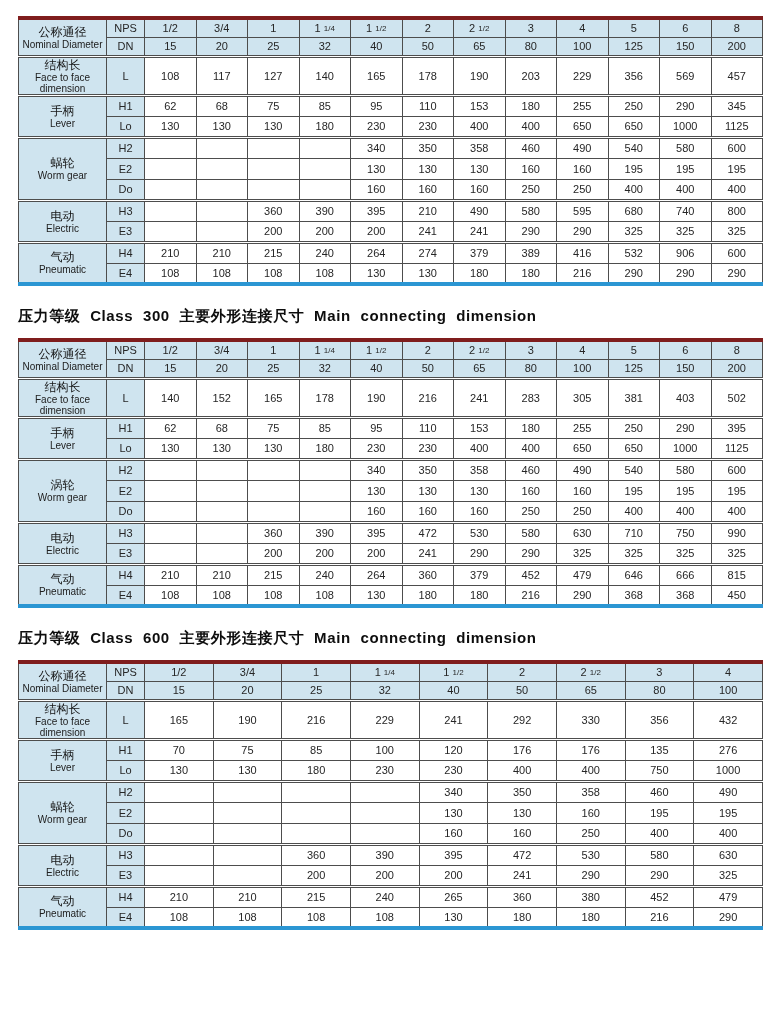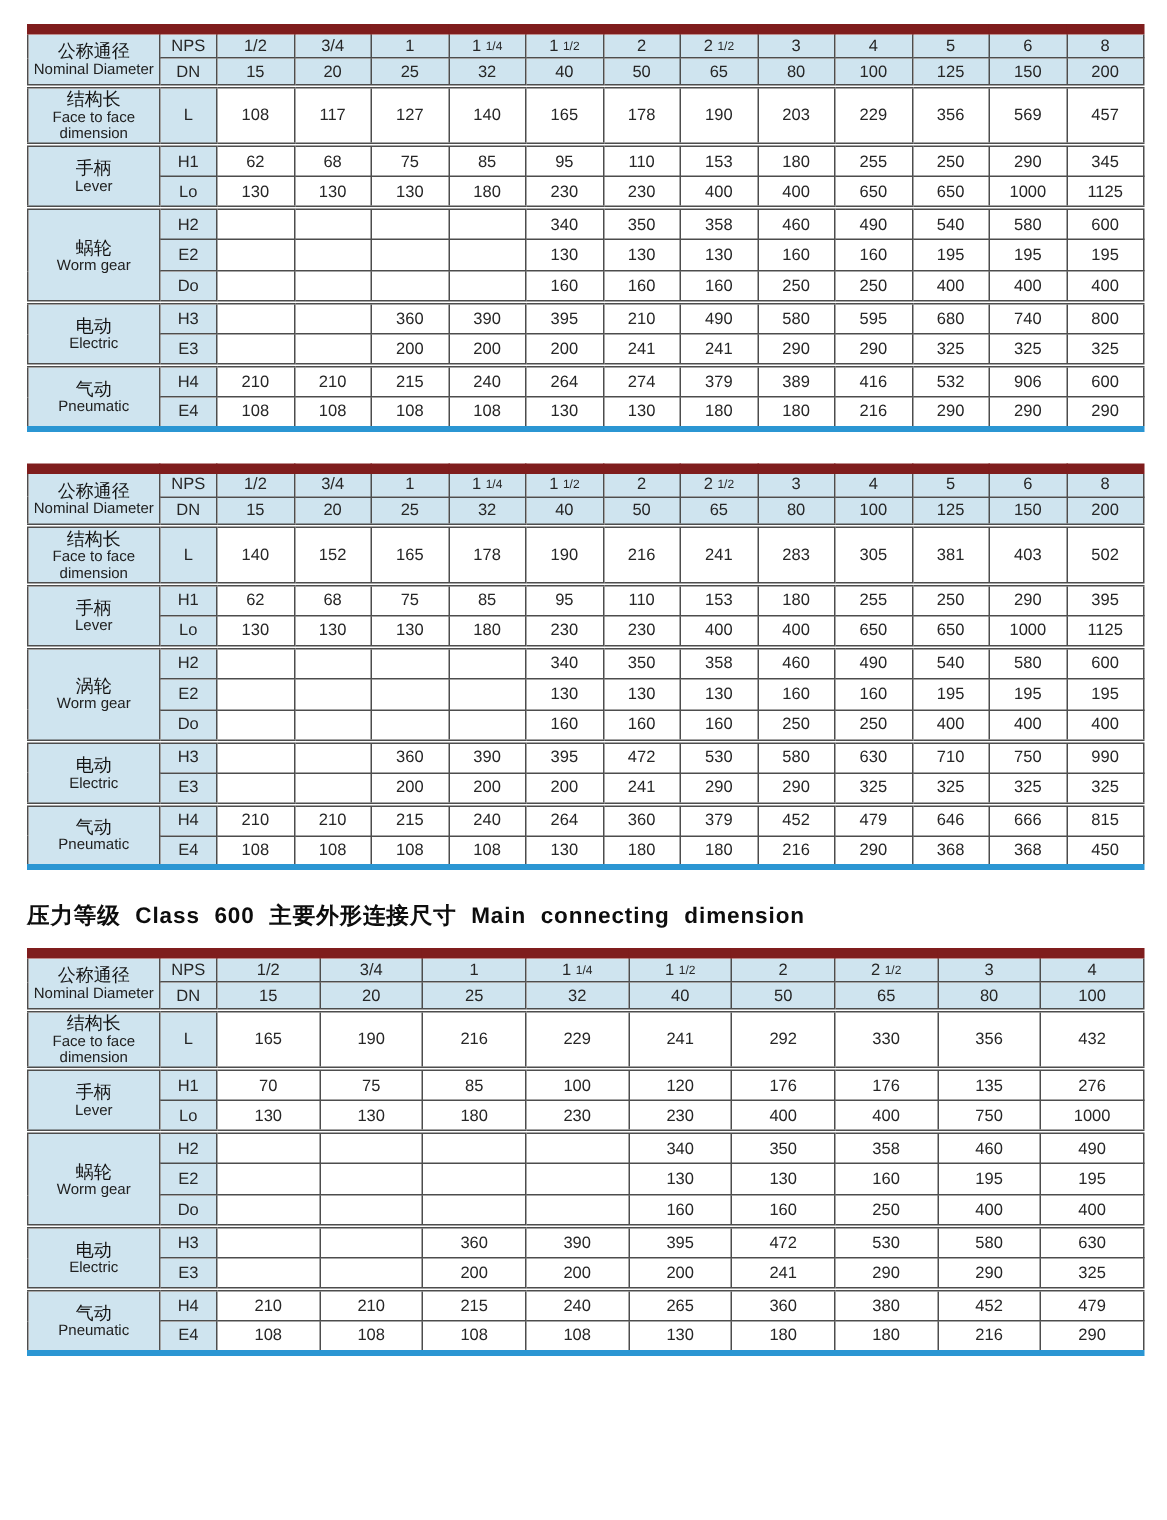--- a/index.html
+++ b/index.html
@@ -11,21 +11,21 @@
   .page{padding:16px 16px 0 18px;}
   .section{margin-bottom:21px;}
   .section--third{margin-top:20px;}
   .tbl-title{
     font-size:15px;font-weight:700;color:#0d0d0d;
     margin:0 0 12px 0;letter-spacing:.6px;word-spacing:5px;
     white-space:nowrap;
   }
   table.dim-table{
     border-collapse:collapse;table-layout:fixed;width:744px;
-    border-top:7px solid #7f1d1d;border-bottom:4px solid #2b96d3;
+    border-top:4px solid #7f1d1d;border-bottom:4px solid #2b96d3;
   }
   table.dim-table td{
     border:1px solid #4d4d4d;
     text-align:center;vertical-align:middle;
     font-size:11px;color:#262626;padding:0 1px;
     overflow:hidden;
   }
   td.cell-blue{background:#cfe4ef;}
   tr.hdr-row{height:19px;}
   tr.row-normal{height:21px;}
@@ -265,20 +265,21 @@
               <td>290</td>
               <td>290</td>
               <td>290</td>
             </tr>
           </tbody>
         </table>
       </div>
   </div>
 
   <div class="section">
+    <h2 class="tbl-title">压力等级 Class 300 主要外形连接尺寸 Main connecting dimension</h2>
     <div>
         <table class="dim-table">
           <colgroup>
             <col style="width: 88px;">
             <col style="width: 38px;">
             <col style="width: 51.5px;">
             <col style="width: 51.5px;">
             <col style="width: 51.5px;">
             <col style="width: 51.5px;">
             <col style="width: 51.5px;">

